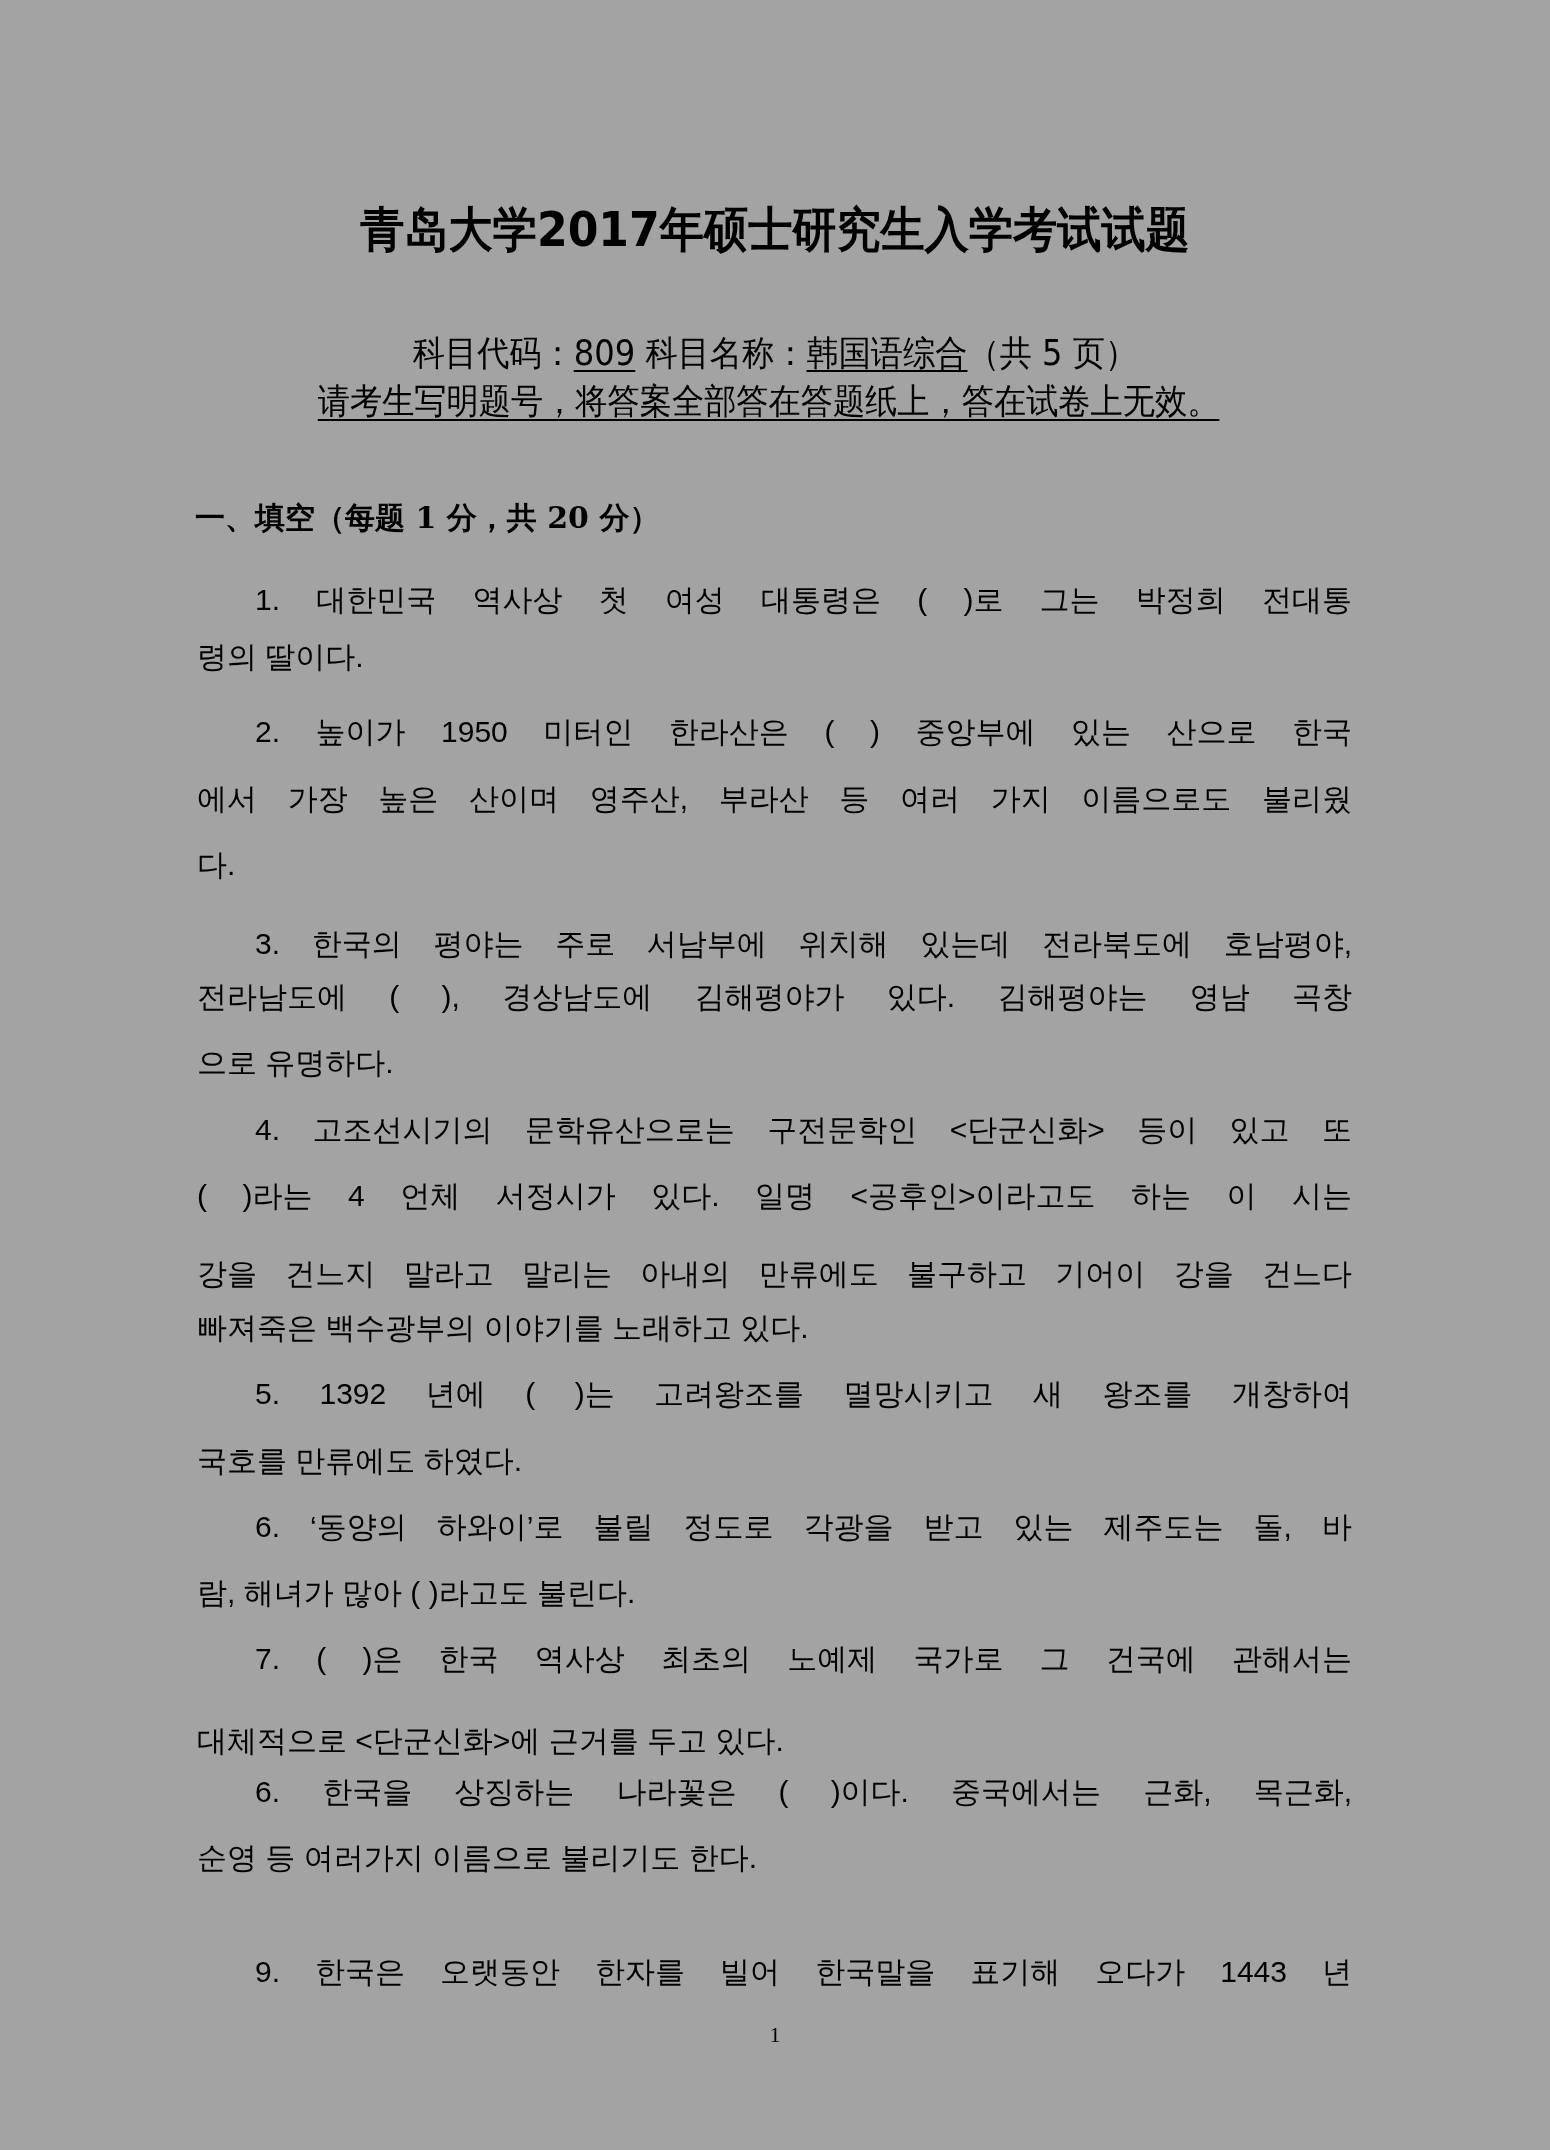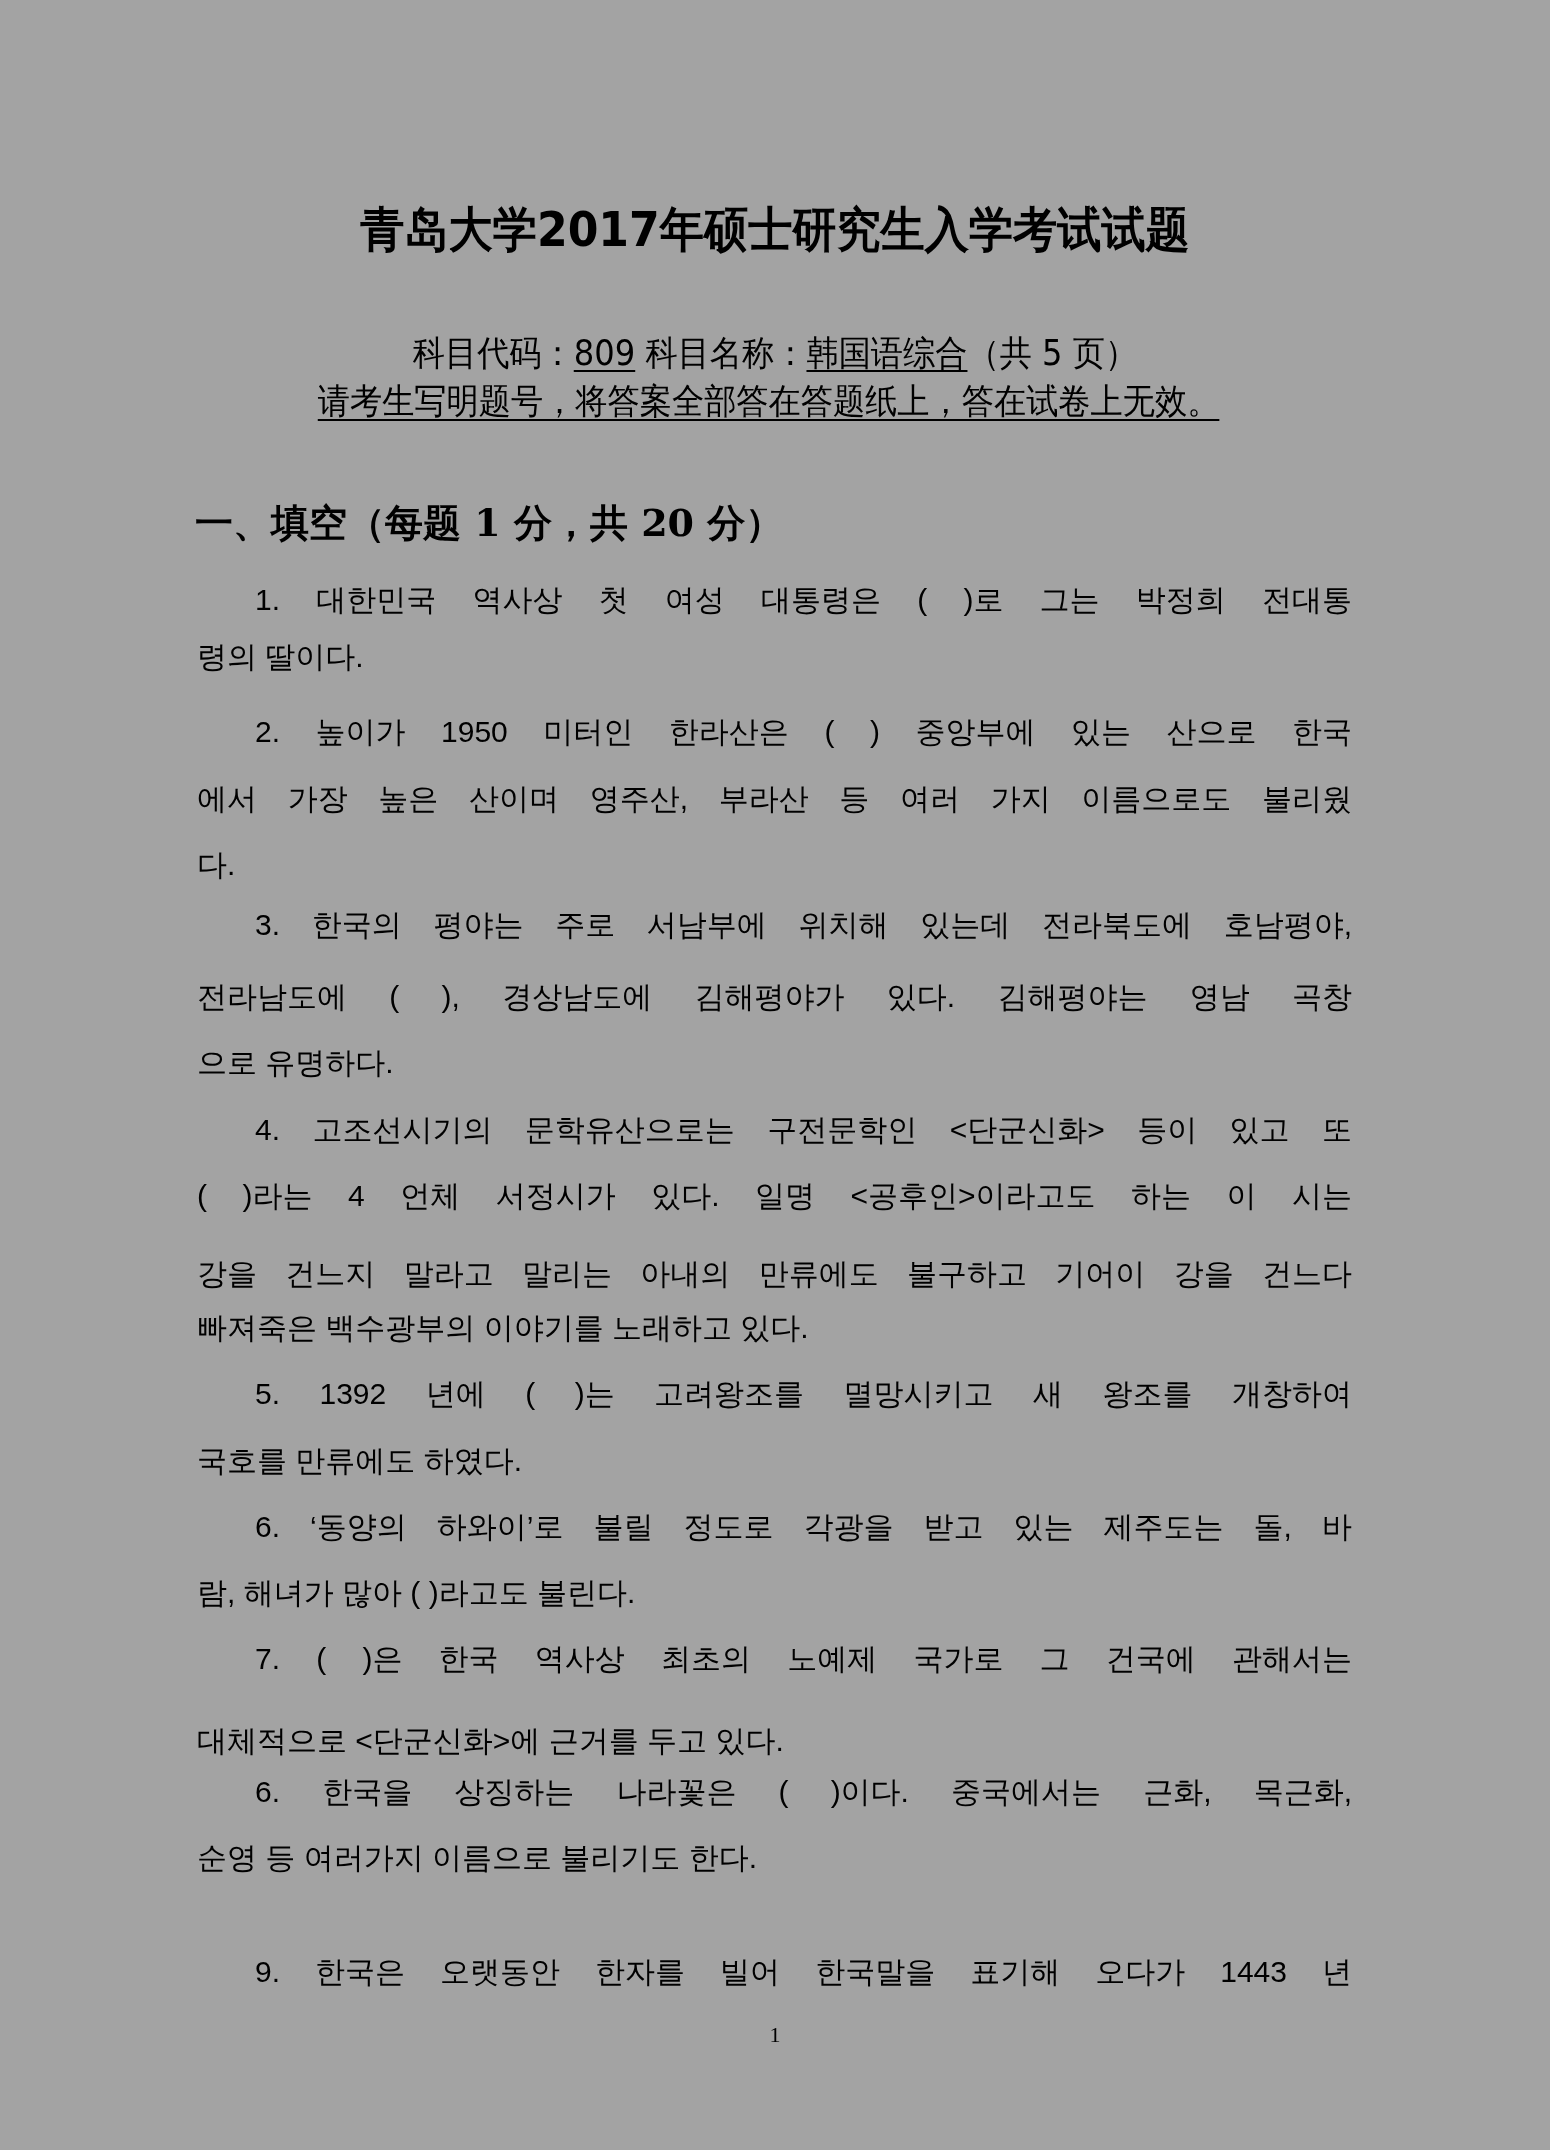--- a/index.html
+++ b/index.html
@@ -15,21 +15,21 @@
     font-family: "DejaVu Sans", sans-serif; font-size: 35px; transform: scaleX(0.92);
   }
   .subject .u { text-decoration: underline; text-underline-offset: 5px; text-decoration-thickness: 2px; }
   .instruction {
     position: absolute; left: 0; width: 1550px; top: 378px; text-align: center;
     font-family: "DejaVu Sans", sans-serif; font-size: 35px; transform: scaleX(0.92);
   }
   .instruction span { text-decoration: underline; text-underline-offset: 6px; text-decoration-thickness: 2px; padding-right: 14px; }
   .section {
     position: absolute; left: 195px; top: 498px;
-    font-family: "DejaVu Serif", serif; font-weight: bold; font-size: 38px;
+    font-family: "DejaVu Serif", serif; font-weight: bold; font-size: 30px;
   }
   .body-line {
     position: absolute; left: 197px; width: 1155px;
     font-family: Liberation Sans, sans-serif; font-size: 30px; line-height: 40px;
     text-align: justify; text-align-last: justify; white-space: normal;
   }
   .body-line.first { left: 255px; width: 1097px; }
   .body-line.last { text-align-last: left; }
   .page-num {
     position: absolute; left: 0; width: 1550px; top: 2022px; text-align: center;
@@ -52,21 +52,21 @@
   </div>
 
   <div class="section">一、填空（每题 1 分，共 20 分）</div>
 
   <div id="lines-container">
       <div class="body-line first" style="top: 580px;">1.  대한민국 역사상 첫 여성 대통령은 (        )로 그는 박정희 전대통</div>
       <div class="body-line last" style="top: 637px;">령의 딸이다.</div>
       <div class="body-line first" style="top: 712.4px;">2.  높이가 1950 미터인 한라산은 (        ) 중앙부에 있는 산으로 한국</div>
       <div class="body-line" style="top: 778.6px;">에서 가장 높은 산이며 영주산, 부라산 등 여러 가지 이름으로도 불리웠</div>
       <div class="body-line last" style="top: 844.8px;">다.</div>
-      <div class="body-line first" style="top: 905px;">3.  한국의 평야는 주로 서남부에 위치해 있는데 전라북도에 호남평야,</div>
+      <div class="body-line first" style="top: 924px;">3.  한국의 평야는 주로 서남부에 위치해 있는데 전라북도에 호남평야,</div>
       <div class="body-line" style="top: 977.2px;">전라남도에 (        ), 경상남도에 김해평야가 있다. 김해평야는 영남 곡창</div>
       <div class="body-line last" style="top: 1043.4px;">으로 유명하다.</div>
       <div class="body-line first" style="top: 1109.6px;">4.  고조선시기의 문학유산으로는 구전문학인 &lt;단군신화&gt; 등이 있고 또</div>
       <div class="body-line" style="top: 1175.8px;">(        )라는 4 언체 서정시가 있다. 일명 &lt;공후인&gt;이라고도 하는 이 시는</div>
       <div class="body-line" style="top: 1242px; margin-top: 12px;">강을 건느지 말라고 말리는 아내의 만류에도 불구하고 기어이 강을 건느다</div>
       <div class="body-line last" style="top: 1308.2px;">빠져죽은 백수광부의 이야기를 노래하고 있다.</div>
       <div class="body-line first" style="top: 1374.4px;">5.  1392 년에 (        )는 고려왕조를 멸망시키고 새 왕조를 개창하여</div>
       <div class="body-line last" style="top: 1440.6px;">국호를 만류에도 하였다.</div>
       <div class="body-line first" style="top: 1506.8px;">6.  ‘동양의 하와이’로 불릴 정도로 각광을 받고 있는 제주도는 돌, 바</div>
       <div class="body-line last" style="top: 1573px;">람, 해녀가 많아 (        )라고도 불린다.</div>

